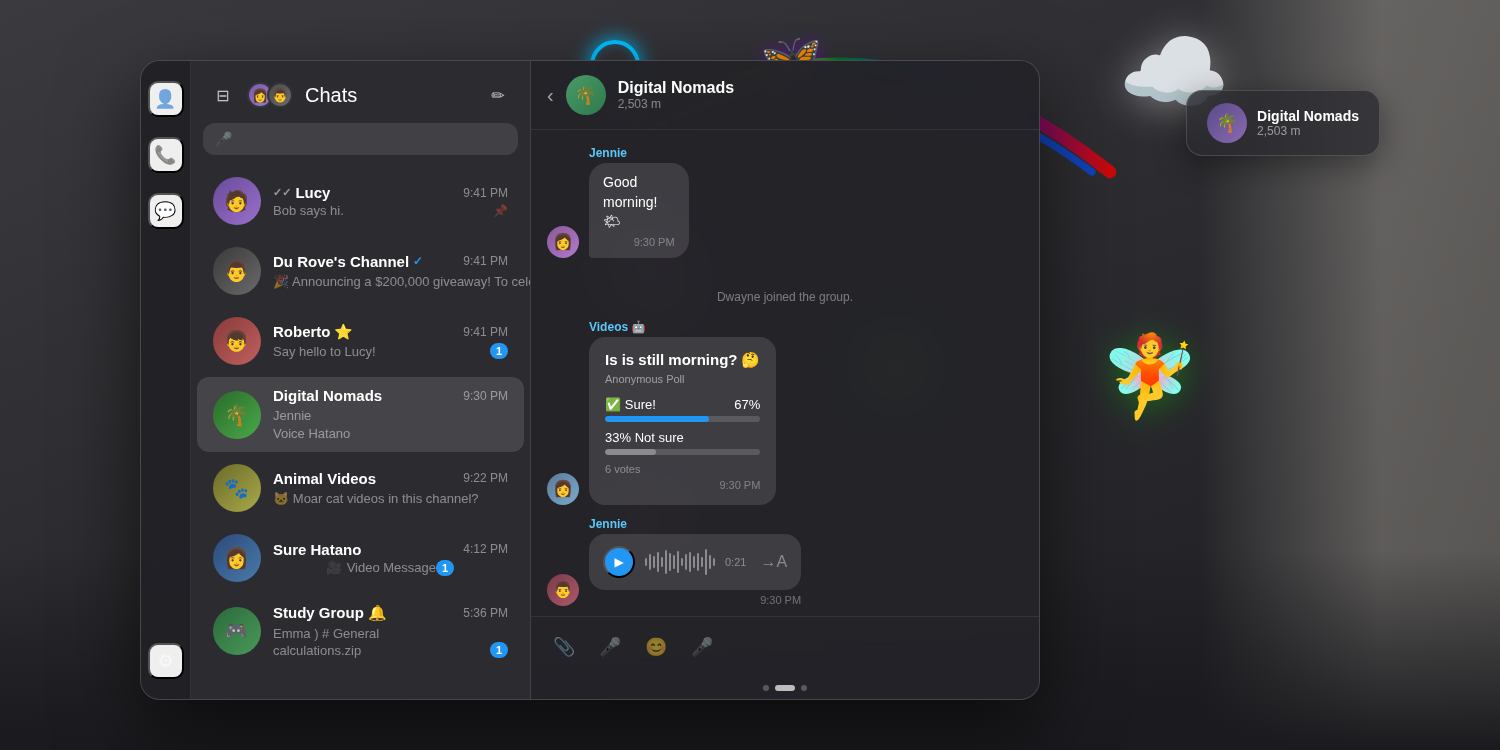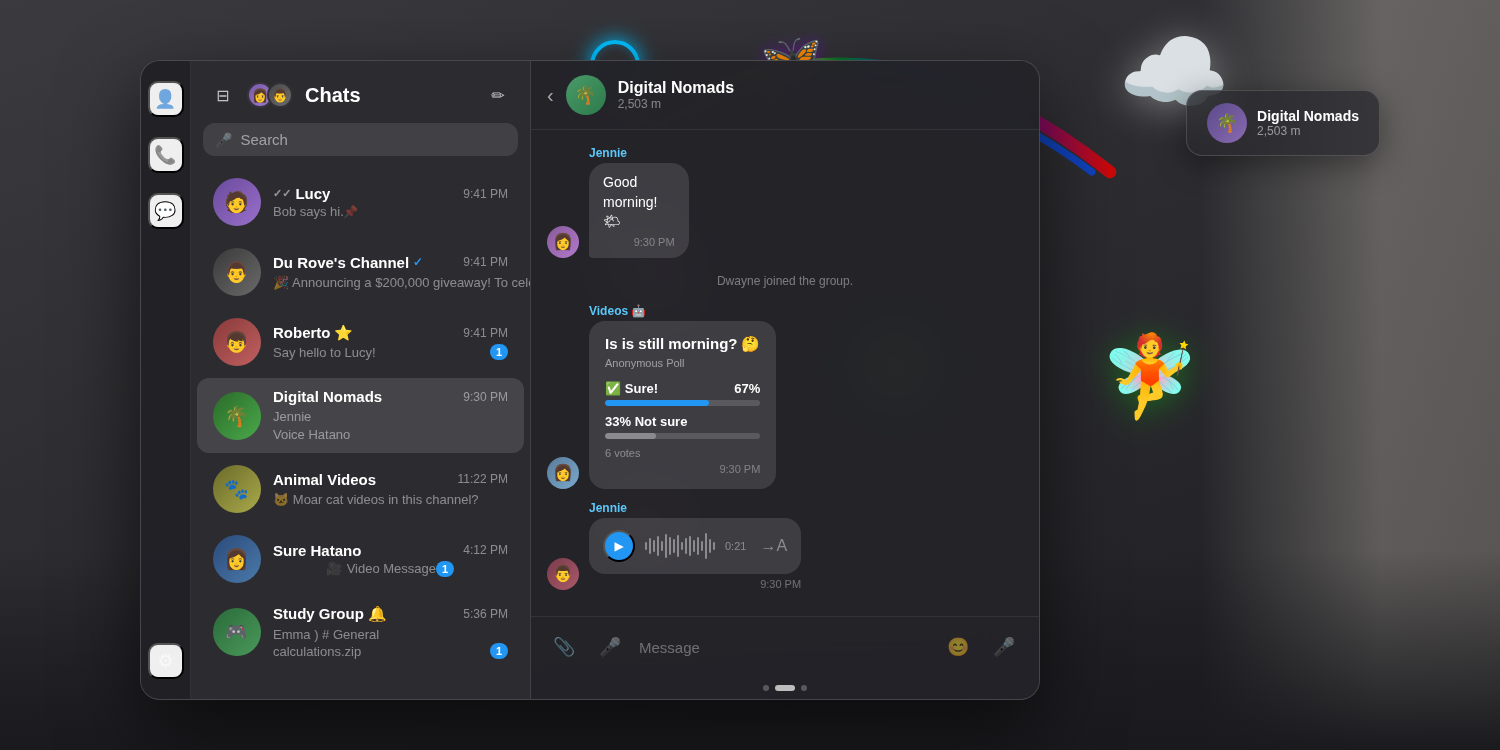--- a/index.html
+++ b/index.html
@@ -126,21 +126,21 @@
       width: 26px;
       height: 26px;
       border-radius: 50%;
       border: 2px solid rgba(45,45,50,0.9);
       overflow: hidden;
       margin-left: -6px;
     }
     .header-avatar:first-child { margin-left: 0; }
     .chat-title {
       font-size: 20px;
-      font-weight: 700;
+      font-weight: 400;
       color: #fff;
     }
     .compose-btn {
       width: 32px;
       height: 32px;
       border-radius: 8px;
       background: transparent;
       display: flex;
       align-items: center;
       justify-content: center;
@@ -288,20 +288,21 @@
       gap: 12px;
       scrollbar-width: none;
     }
     .messages-area::-webkit-scrollbar { display: none; }
 
     .system-msg {
       text-align: center;
       color: rgba(255,255,255,0.4);
       font-size: 12px;
       padding: 4px 0;
+      margin-top: 16px;
     }
 
     .msg-row {
       display: flex;
       gap: 10px;
       align-items: flex-end;
     }
 
     .msg-avatar {
       width: 32px;
@@ -336,21 +337,21 @@
 
     
     .poll-bubble {
       background: rgba(255,255,255,0.12);
       border-radius: 16px;
       padding: 14px 16px;
       max-width: 260px;
     }
     .poll-title { font-size: 15px; font-weight: 600; color: #fff; margin-bottom: 4px; }
     .poll-subtitle { font-size: 11px; color: rgba(255,255,255,0.5); margin-bottom: 12px; }
-    .poll-option { margin-bottom: 8px; font-weight: bold; }
+    .poll-option { margin-bottom: 8px; }
     .poll-option-label {
       display: flex;
       justify-content: space-between;
       font-size: 13px;
       color: #fff;
       margin-bottom: 4px;
     }
     .poll-bar-bg {
       height: 6px;
       background: rgba(255,255,255,0.15);
@@ -582,36 +583,35 @@
           <div class="header-avatar" style="background:linear-gradient(135deg,#7a5aaa,#9a7acc);width:26px;height:26px;border-radius:50%;display:flex;align-items:center;justify-content:center;font-size:13px">👩</div>
           <div class="header-avatar" style="background:linear-gradient(135deg,#4a4a4a,#6a6a6a);width:26px;height:26px;border-radius:50%;display:flex;align-items:center;justify-content:center;font-size:13px">👨</div>
         </div>
         <span class="chat-title">Chats</span>
       </div>
       <button class="compose-btn">✏</button>
     </div>
 
     <div class="search-bar">
       <span class="search-icon">🎤</span>
-      <input type="text" placeholder="Search" style="">
     </div>
 
     <div class="chat-list">
 
       <div class="chat-item">
         <div class="av-circle" style="background:linear-gradient(135deg,#6a4a9a,#9a70cc)">🧑</div>
         <div class="chat-info">
           <div class="chat-name-row">
             <span class="chat-name">
               <span style="color:rgba(255,255,255,0.5);font-size:11px">✓✓</span>
               Lucy
             </span>
             <span class="chat-time">9:41 PM</span>
           </div>
-          <div style="display:flex;justify-content:flex-start;align-items:center">
+          <div style="display:flex;justify-content:space-between;align-items:center">
             <span class="chat-preview">Bob says hi.</span>
             <span class="pin-icon">📌</span>
           </div>
         </div>
       </div>
 
       <div class="chat-item">
         <div class="av-circle" style="background:linear-gradient(135deg,#3a3a3a,#6a6a6a)">👨</div>
         <div class="chat-info">
           <div class="chat-name-row">
@@ -651,21 +651,21 @@
             <span class="chat-preview">Voice Hatano</span>
           </div>
         </div>
       </div>
 
       <div class="chat-item">
         <div class="av-circle" style="background:linear-gradient(135deg,#6a6a2a,#aaaa4a)">🐾</div>
         <div class="chat-info">
           <div class="chat-name-row">
             <span class="chat-name">Animal Videos</span>
-            <span class="chat-time">11:22 PM</span>
+            <span class="chat-time">9:22 PM</span>
           </div>
           <span class="chat-preview">🐱 Moar cat videos in this channel?</span>
         </div>
       </div>
 
       <div class="chat-item">
         <div class="av-circle" style="background:linear-gradient(135deg,#2a4a7a,#4a7aaa)">👩</div>
         <div class="chat-info">
           <div class="chat-name-row">
             <span class="chat-name">Sure Hatano</span>
@@ -784,21 +784,20 @@
           </div>
           <div class="msg-time">9:30 PM</div>
         </div>
       </div>
 
     </div>
 
     <div class="message-input-bar">
       <button class="input-icon-btn">📎</button>
       <button class="input-icon-btn">🎤</button>
-      <input class="message-input" type="text" placeholder="Message" style="">
       <button class="input-icon-btn">😊</button>
       <button class="input-icon-btn">🎤</button>
     </div>
 
     <div class="scroll-indicator">
       <div class="scroll-dot"></div>
       <div class="scroll-dot active"></div>
       <div class="scroll-dot"></div>
     </div>
 

